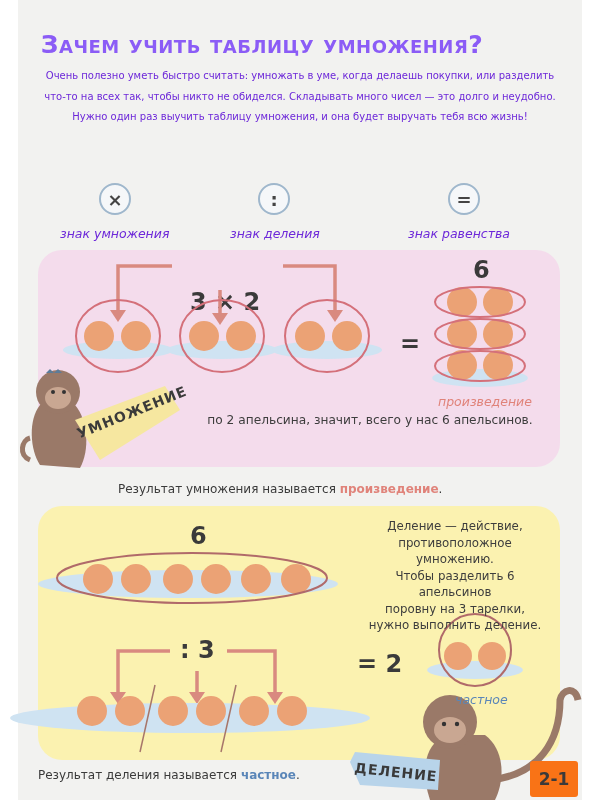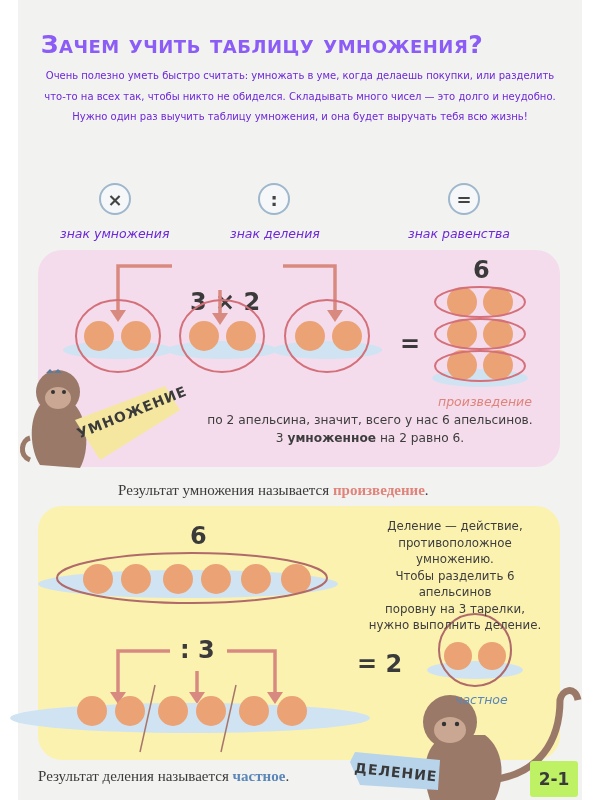--- a/index.html
+++ b/index.html
@@ -5,28 +5,28 @@
   * { box-sizing: border-box; margin: 0; padding: 0; }
   html, body { width: 600px; height: 800px; background: #ffffff; overflow: hidden; }
   body { font-family: "DejaVu Sans", sans-serif; color: #333; position: relative; }
   .page { position: absolute; left: 18px; top: 0; width: 564px; height: 800px; background: #f2f2f0; }
   .title { position: absolute; left: 0; width: 524px; top: 30px; text-align: center; font-family: "DejaVu Sans", sans-serif; font-weight: 700; font-size: 25px; color: #8b5cf6; letter-spacing: 0.5px; font-variant: small-caps; }
   .intro { position: absolute; left: 40px; width: 520px; top: 66px; text-align: center; font-size: 10px; line-height: 20.5px; color: #6d28d9; }
   .sign { position: absolute; top: 183px; width: 32px; height: 32px; border-radius: 50%; border: 2px solid #9fb7cc; background: #f5f7f9; display: flex; align-items: center; justify-content: center; font-weight: bold; font-size: 18px; color: #444; }
   .sign-label { position: absolute; top: 226px; font-size: 12.5px; color: #6d28d9; font-family: "DejaVu Sans", sans-serif; font-style: italic; }
   .pink { position: absolute; left: 38px; top: 250px; width: 522px; height: 217px; background: #f4dcec; border-radius: 24px; }
   .yellow { position: absolute; left: 38px; top: 506px; width: 522px; height: 254px; background: #fbf2b0; border-radius: 24px; }
-  .result-line { position: absolute; font-size: 15px; color: #3a3a3a; font-family: Liberation Serif, serif; }
+  .result-line { position: absolute; font-size: 12px; color: #3a3a3a; }
   .hl-red { color: #e0837a; font-weight: bold; }
   .hl-blue { color: #5a86b8; font-weight: bold; }
   .expr { position: absolute; font-size: 24px; font-weight: bold; color: #3a3a3a; }
   .desc { position: absolute; font-size: 12.2px; line-height: 17.5px; color: #3d3d3d; text-align: center; }
   .label-italic { position: absolute; font-style: italic; font-size: 12.5px; }
   .ribbon { position: absolute; font-weight: bold; font-size: 14px; color: #3a3a3a; display: flex; align-items: center; justify-content: center; letter-spacing: 1px; }
-  .page-num { position: absolute; left: 530px; top: 761px; width: 48px; height: 36px; background: #bef264; border-radius: 3px; font-weight: 900; font-size: 17px; color: #3a3a3a; display: flex; align-items: center; justify-content: center; }
+  .page-num { position: absolute; left: 530px; top: 761px; width: 48px; height: 36px; background: #f97316; border-radius: 3px; font-weight: 900; font-size: 17px; color: #3a3a3a; display: flex; align-items: center; justify-content: center; }
   svg { position: absolute; left: 0; top: 0; overflow: visible; }
 </style>
 </head>
 <body>
 
 <div class="page"></div>
 
 <h1 class="title">Зачем учить таблицу умножения?</h1>
 <p class="intro">Очень полезно уметь быстро считать: умножать в уме, когда делаешь покупки, или разделить что-то на всех так, чтобы никто не обиделся. Складывать много чисел — это долго и неудобно. Нужно один раз выучить таблицу умножения, и она будет выручать тебя всю жизнь!</p>
 
@@ -98,21 +98,20 @@
   </g>
 
   <polygon points="75,420 165,386 180,410 100,460" fill="#f6e7a0"></polygon>
 </svg>
 <div class="ribbon" style="left:82px; top:400px; width:100px; height:24px; transform: rotate(-22deg);">УМНОЖЕНИЕ</div>
 
 <div class="label-italic" style="left:438px; top:394px; color:#e0837a;">произведение</div>
 
 <div class="desc" style="left:200px; top:412px; width:340px;">
   <div>по 2 апельсина, значит, всего у нас 6 апельсинов.</div>
-  <div><span>3 </span><b>умноженное</b><span> на 2 равно 6.</span></div>
 </div>
 
 <div class="result-line" style="left:118px; top:482px;">
   <span>Результат умножения называется </span><span class="hl-red">произведение</span><span>.</span>
 </div>
 
 <div class="yellow"></div>
 
 <div class="expr" style="left:190px; top:522px;">6</div>
 <div class="expr" style="left:180px; top:636px;">: 3</div>

